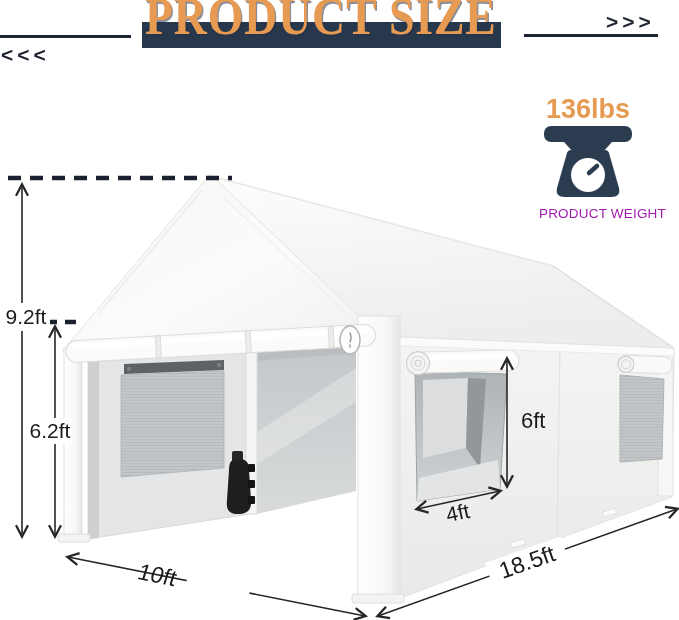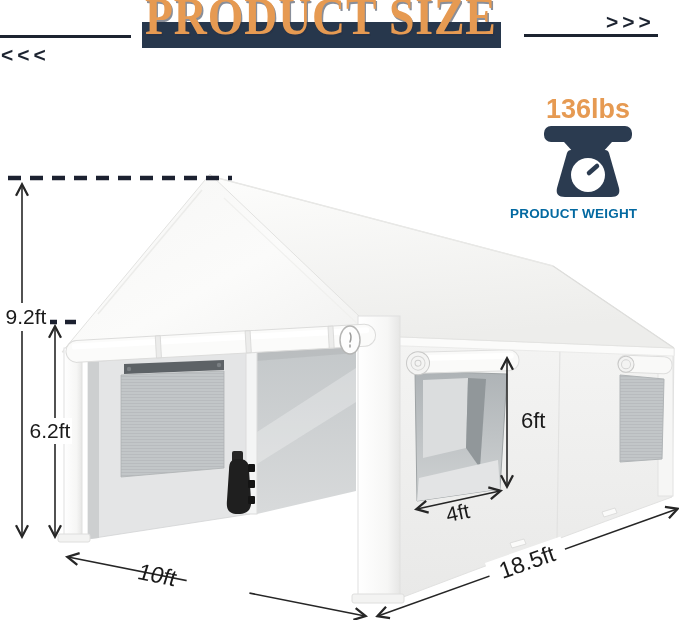--- a/index.html
+++ b/index.html
@@ -21,22 +21,22 @@
   .page-title{
     left:145px;top:-9px;
     font-family:"Liberation Serif", serif;font-weight:bold;font-size:52px;line-height:1;
     color:var(--accent);letter-spacing:1px;white-space:nowrap;
     transform:scaleX(0.88);transform-origin:left top;
     text-shadow:1.5px 1.5px 0 rgba(40,50,70,0.55);
   }
   
   .weight-value{left:518px;top:94px;width:140px;text-align:center;
     font-size:27px;font-weight:bold;color:var(--accent);}
-  .weight-label{left:510px;top:206px;width:156px;text-align:left;
-    font-size:13.5px;font-weight:bold;color:#0369a1;letter-spacing:0.2px;}
+  .weight-label{left:510px;top:206px;width:156px;text-align:right;
+    font-size:13.5px;font-weight:normal;color:#a21caf;letter-spacing:0.2px;}
   svg text{font-family:"Liberation Sans", sans-serif;fill:var(--label);}
 </style>
 </head>
 <body>
 
 <svg class="abs" style="left:0;top:0;z-index:1" width="679" height="620" viewBox="0 0 679 620">
   <defs>
     <marker id="arr" viewBox="0 0 12 12" refX="10" refY="6" markerWidth="10" markerHeight="10" orient="auto-start-reverse">
       <path d="M2,1.5 L10.5,6 L2,10.5" fill="none" stroke="#262626" stroke-width="1.7"></path>
     </marker>

